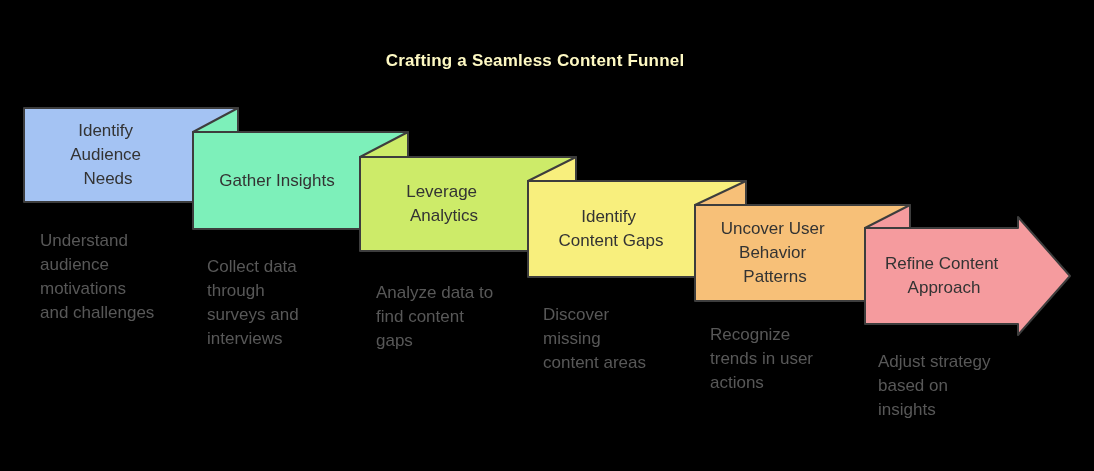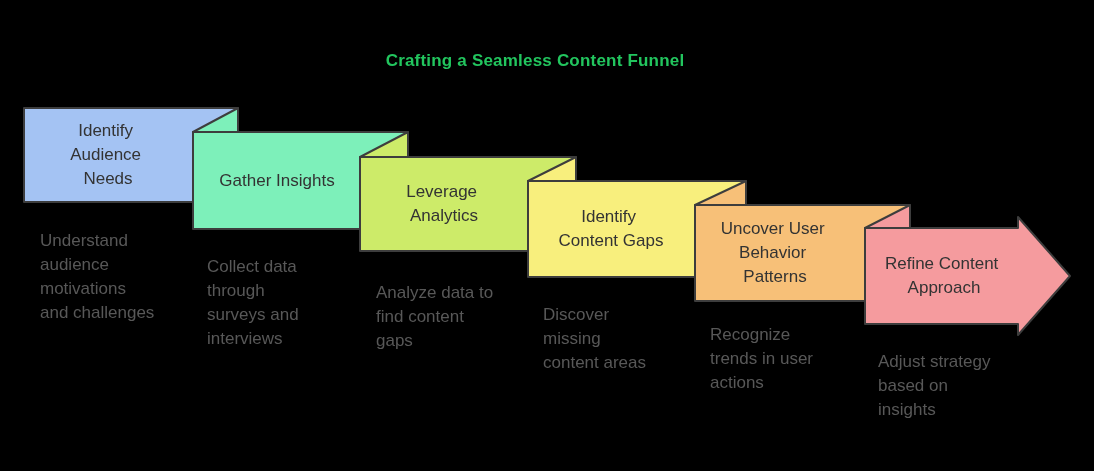--- a/index.html
+++ b/index.html
@@ -16,21 +16,21 @@
     font-family: "Liberation Sans", sans-serif;
   }
   .diagram-title {
     position: absolute;
     left: 0;
     top: 51px;
     width: 1070px;
     text-align: center;
     font-size: 17px;
     font-weight: bold;
-    color: #22c55e;
+    color: #fef9c3;
     letter-spacing: 0.2px;
   }
   svg.funnel {
     position: absolute;
     left: 0;
     top: 0;
   }
   .shape {
     stroke: #3d3d3d;
     stroke-width: 2;

